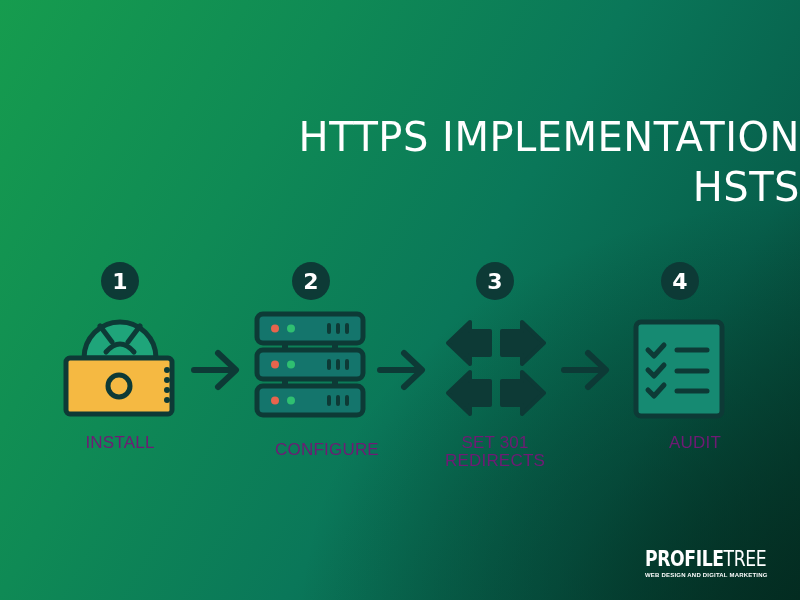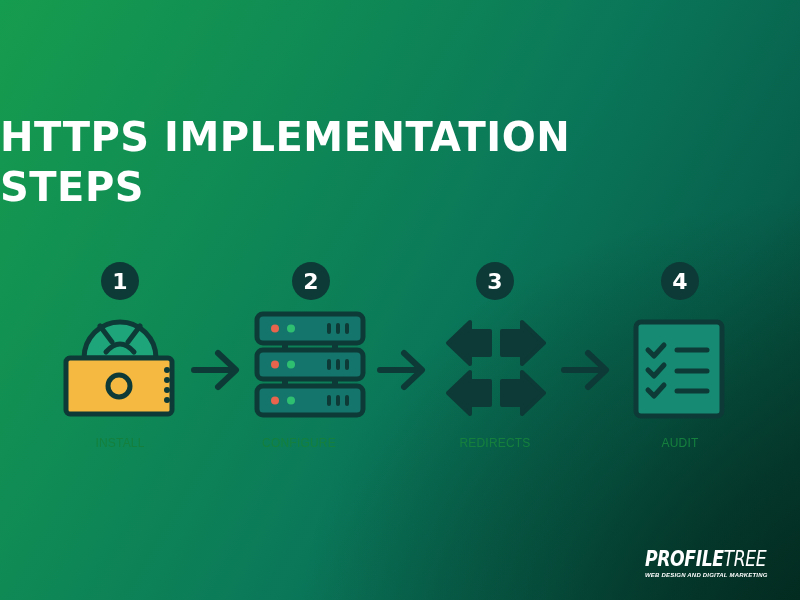--- a/index.html
+++ b/index.html
@@ -5,62 +5,62 @@
   html, body { margin: 0; padding: 0; }
   body {
     width: 800px; height: 600px; overflow: hidden; position: relative;
     font-family: "Liberation Sans", "DejaVu Sans", sans-serif;
     background:
       radial-gradient(ellipse 520px 420px at 820px 620px, rgba(3,40,30,0.85) 0%, rgba(3,40,30,0) 100%),
       linear-gradient(120deg, #169c4e 0%, #0f8a55 30%, #0a7759 55%, #07604c 78%, #043a2c 100%);
   }
   .title {
     position: absolute; left: 0; width: 800px; top: 112px;
-    text-align: left; color: #ffffff; font-weight: bold;
+    text-align: right; color: #ffffff; font-weight: normal;
     font-family: "DejaVu Sans", sans-serif;
     font-size: 40px; line-height: 50px; letter-spacing: 0.5px;
   }
   .title span { display: block; }
   .badge {
     position: absolute; width: 38px; height: 38px; border-radius: 50%;
     background: #0d3a36; color: #ffffff; font-weight: bold;
     font-family: "DejaVu Sans", sans-serif; font-size: 22px;
     display: flex; align-items: center; justify-content: center;
     top: 262px;
   }
   .icon { position: absolute; }
   .arrow { position: absolute; top: 345px; }
   .label {
     position: absolute; top: 434px; width: 150px; text-align: center;
-    color: #15803d; font-size: 12px; line-height: 18px; font-weight: normal;
+    color: #701a75; font-size: 17px; line-height: 18px; font-weight: normal;
     text-transform: uppercase; letter-spacing: 0.2px;
   }
   .label span { display: block; }
   .logo {
     position: absolute; left: 632px; top: 548px; width: 160px; height: 40px;
     display: flex; align-items: flex-start;
   }
-  .logo-text { margin-left: 13px; color: #ffffff; font-style: italic; }
+  .logo-text { margin-left: 13px; color: #ffffff; }
   .logo-name {
     font-family: "DejaVu Sans", sans-serif; font-weight: bold; font-size: 21px;
     line-height: 22px; letter-spacing: -0.5px; transform: scaleX(0.82); transform-origin: left;
     white-space: nowrap; display: block;
   }
   .logo-name .thin { font-weight: normal; }
   .logo-tag {
     font-size: 6px; line-height: 8px; letter-spacing: 0.2px; font-weight: bold; white-space: nowrap;
     display: block; margin-top: 1px;
   }
 </style>
 </head>
 <body>
 
 <div class="title">
   <span>HTTPS IMPLEMENTATION</span>
-  <span>STEPS</span>
+  <span>HSTS</span>
 </div>
 
 <div class="badge" style="left:101px;">1</div>
 <div class="badge" style="left:292px;">2</div>
 <div class="badge" style="left:476px;">3</div>
 <div class="badge" style="left:661px;">4</div>
 
 <svg class="icon" style="left:62px; top:306px;" width="116" height="112" viewBox="0 0 116 112">
   <path d="M22 52 A36 36 0 0 1 94 52 Z" fill="#1fa57a" stroke="#0d3a36" stroke-width="5" stroke-linejoin="round"></path>
   <path d="M38 20 L50 36 M78 20 L66 36" stroke="#0d3a36" stroke-width="5" stroke-linecap="round"></path>
@@ -133,27 +133,28 @@
     <path d="M15 71 L21 77 L31 66"></path>
     <path d="M44 31 H74"></path>
     <path d="M44 52 H74"></path>
     <path d="M44 72 H74"></path>
   </g>
 </svg>
 
 <div class="label" style="left:45px;">
   <span>INSTALL</span>
 </div>
-<div class="label" style="left:224px;">
+<div class="label" style="left:252px;margin-top:7px;">
   <span>CONFIGURE</span>
 </div>
 <div class="label" style="left:420px;">
+  <span>SET 301</span>
   <span>REDIRECTS</span>
 </div>
-<div class="label" style="left:605px;">
+<div class="label" style="left:620px;">
   <span>AUDIT</span>
 </div>
 
 <div class="logo">
   <svg width="26" height="34" viewBox="0 0 26 34">
     <g stroke="#ffffff" stroke-width="1" fill="none">
       <path d="M13 33 V16 M13 22 L7 16 M13 20 L19 14 M13 16 L9 9 M13 16 L17 8"></path>
       <path d="M4 13 L9 9 L13 4 L17 8 L22 12 L19 14 L13 16 L7 16 Z"></path>
     </g>
     <g fill="#ffffff">

